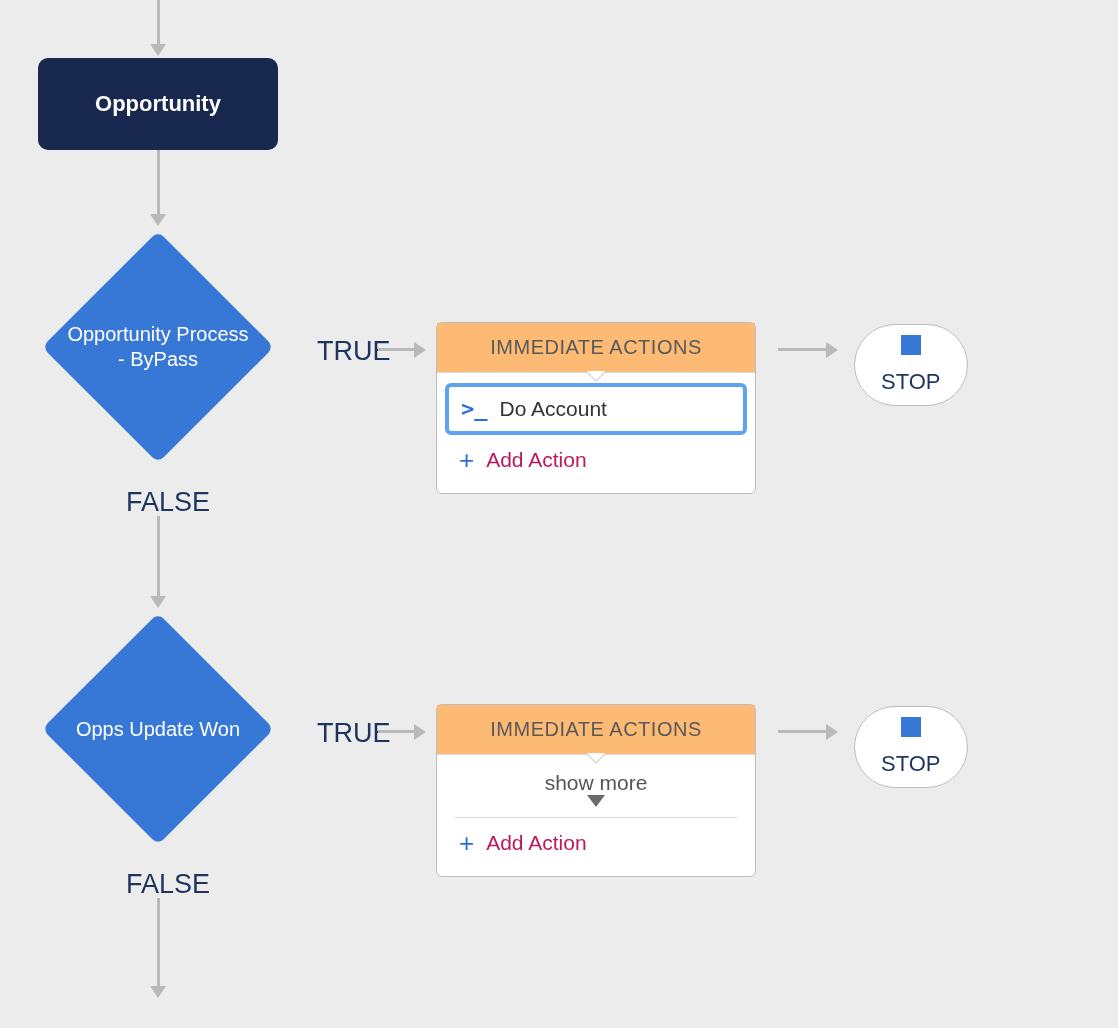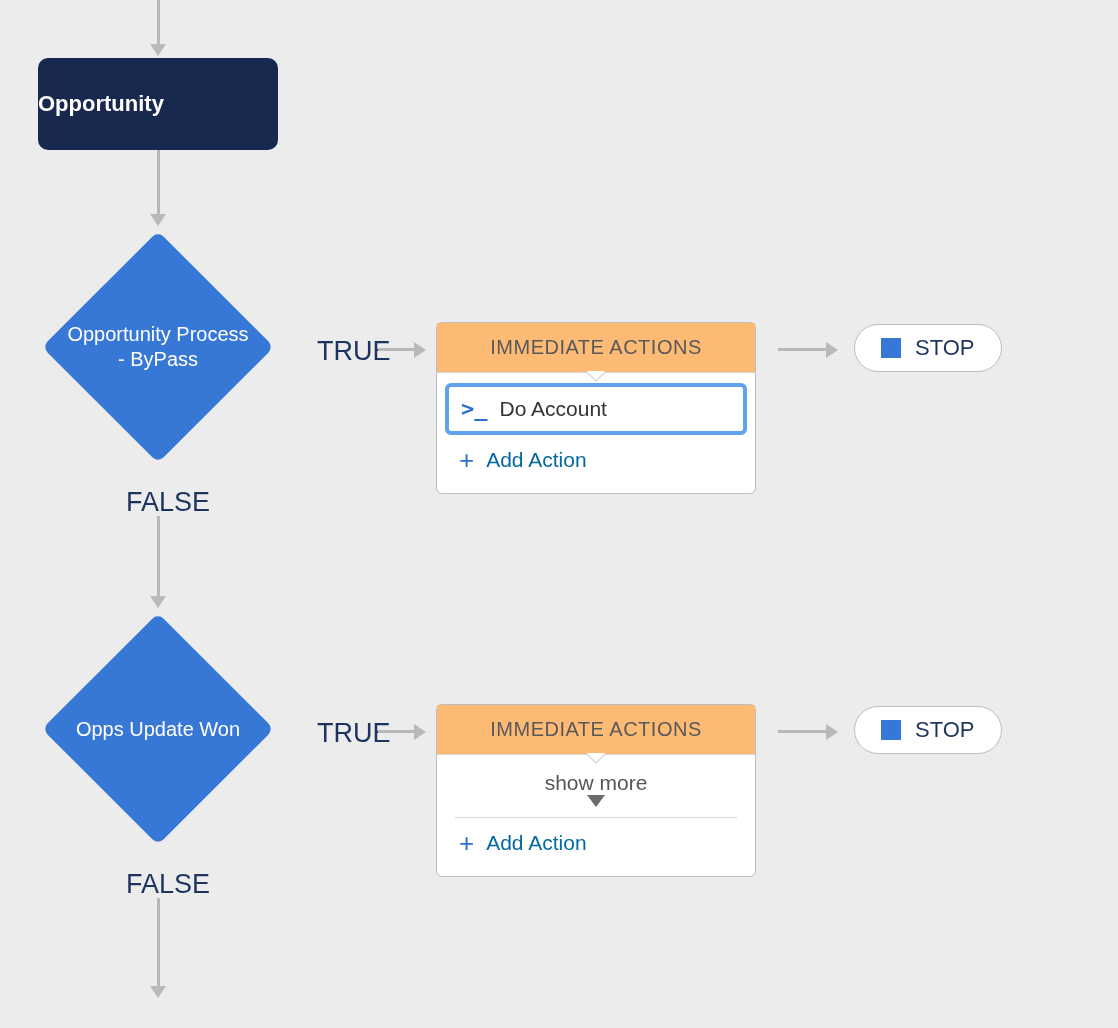--- a/index.html
+++ b/index.html
@@ -16,20 +16,21 @@
   
   .object-node {
     position: absolute;
     background: #19284F;
     color: #fff;
     font-weight: 700;
     font-size: 22px;
     border-radius: 10px;
     display: flex;
     align-items: center;
+    justify-content: center;
     width: 240px;
     height: 92px;
   }
 
   
   .decision-wrap {
     position: absolute;
     width: 230px;
     height: 230px;
     display: flex;
@@ -153,34 +154,35 @@
     padding: 12px 14px 14px 14px;
     color: #2C6FD1;
     font-size: 21px;
   }
   .add-action .plus {
     color: #2C6FD1;
     font-size: 26px;
     font-weight: 400;
     line-height: 1;
   }
-  .add-action .lbl { color: #0369a1; }
+  .add-action .lbl { color: #be185d; }
 
   
   .stop-pill {
     position: absolute;
     display: flex;
     align-items: center;
     gap: 14px;
     background: #fff;
     border: 1.5px solid #BDBDBD;
     border-radius: 999px;
     padding: 10px 26px;
     color: #1D355E;
     font-size: 22px;
+    flex-direction: column;
   }
   .stop-square {
     width: 20px; height: 20px;
     background: #3777D6;
   }
 
   
   .arrow-v {
     position: absolute;
     background: #B9B9B9;

